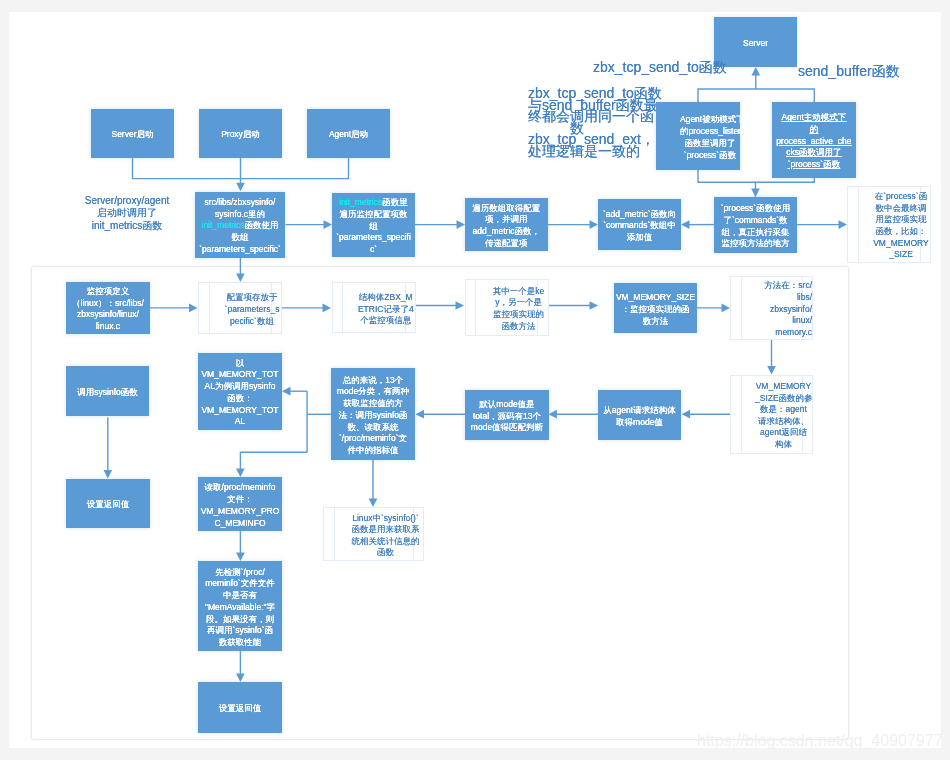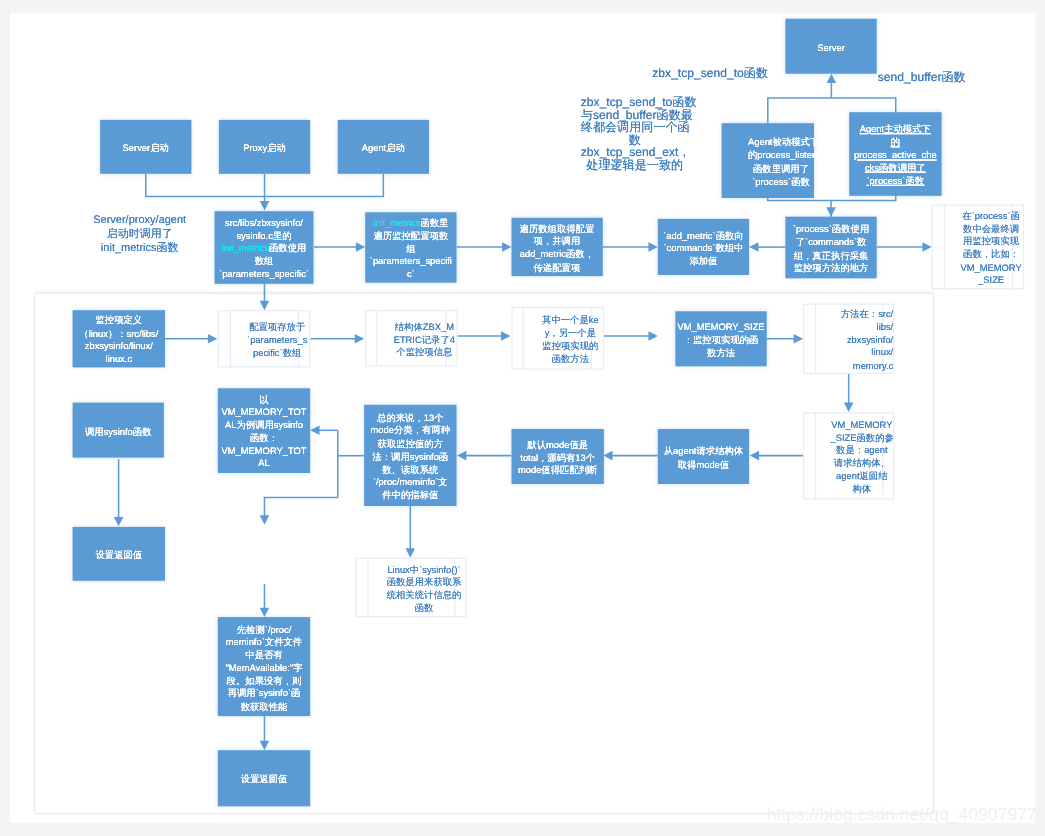--- a/index.html
+++ b/index.html
@@ -33,21 +33,21 @@
   }
   .note .edge-l,.note .edge-r{
     position:absolute;top:-1px;bottom:-1px;width:0;
     border-left:1px solid #e3ecf7;
   }
   .note .edge-l{left:9.5px;}
   .note .edge-r{right:9.5px;}
   .note .txt{position:relative;z-index:1;}
   .note .ln{line-height:11.6px;}
   .label{
-    position:absolute;color:#3f7fc1;font-size:11px;text-align:center;
+    position:absolute;color:#3f7fc1;font-size:14px;text-align:center;
     text-shadow:0 0 .4px currentColor;
   }
   .label .ln{display:block;line-height:11.6px;white-space:nowrap;}
   .label.big{font-size:10px;}
   .label.big .ln{line-height:12.4px;}
   .group{
     position:absolute;box-sizing:border-box;
     border:1px solid #e9ebec;border-radius:2.5px;
     box-shadow:0 0 2px rgba(160,165,172,.28);
   }
@@ -188,21 +188,21 @@
   <div class="label" style="left:593px;top:62px;width:100px;">
     <span class="txt"><span class="ln"><span>zbx_tcp_send_to函数</span></span></span>
   </div>
   <div class="label" style="left:798px;top:65.5px;width:76px;">
     <span class="txt"><span class="ln"><span>send_buffer函数</span></span></span>
   </div>
   <div class="label" style="left:528px;top:88px;width:98px;">
     <span class="txt"><span class="ln"><span>zbx_tcp_send_to函数</span></span><span class="ln"><span>与send_buffer函数最</span></span><span class="ln"><span>终都会调用同一个函</span></span><span class="ln"><span>数</span></span><span class="ln"><span>zbx_tcp_send_ext，</span></span><span class="ln"><span>处理逻辑是一致的</span></span></span>
   </div>
 
-  <div class="node fill" style="left:656px;top:112px;width:84px;height:68px;padding-left:24px;">
+  <div class="node fill" style="left:656px;top:102px;width:84px;height:68px;padding-left:24px;">
     <span class="txt">
         <span class="ln"><span>Agent被动模式下</span></span>
         <span class="ln"><span>的process_listener</span></span>
         <span class="ln"><span>函数里调用了</span></span>
         <span class="ln"><span>`process`函数</span></span>
       </span>
   </div>
   <div class="node fill" style="left:772.2px;top:101.8px;width:83.5px;height:76px;text-decoration:underline;">
     <span class="txt">
         <span class="ln"><span>Agent主动模式下</span></span>
@@ -338,20 +338,28 @@
         <span class="ln"><span>agent返回结</span></span>
         <span class="ln"><span>构体</span></span>
       </span>
   </div>
 
   <div class="node fill" style="left:66px;top:478.5px;width:84px;height:49.5px;">
     <span class="txt">
         <span class="ln"><span>设置返回值</span></span>
       </span>
   </div>
+  <div class="node fill" style="left:198px;top:477px;width:84px;height:54px;">
+    <span class="txt">
+        <span class="ln"><span>读取/proc/meminfo</span></span>
+        <span class="ln"><span>文件：</span></span>
+        <span class="ln"><span>VM_MEMORY_PRO</span></span>
+        <span class="ln"><span>C_MEMINFO</span></span>
+      </span>
+  </div>
   <div class="node note" style="left:323px;top:507px;width:101px;height:54px;">
     <span class="edge-l"></span>
     <span class="edge-r"></span>
     <span class="txt">
         <span class="ln"><span>Linux中`sysinfo()`</span></span>
         <span class="ln"><span>函数是用来获取系</span></span>
         <span class="ln"><span>统相关统计信息的</span></span>
         <span class="ln"><span>函数</span></span>
       </span>
   </div>

